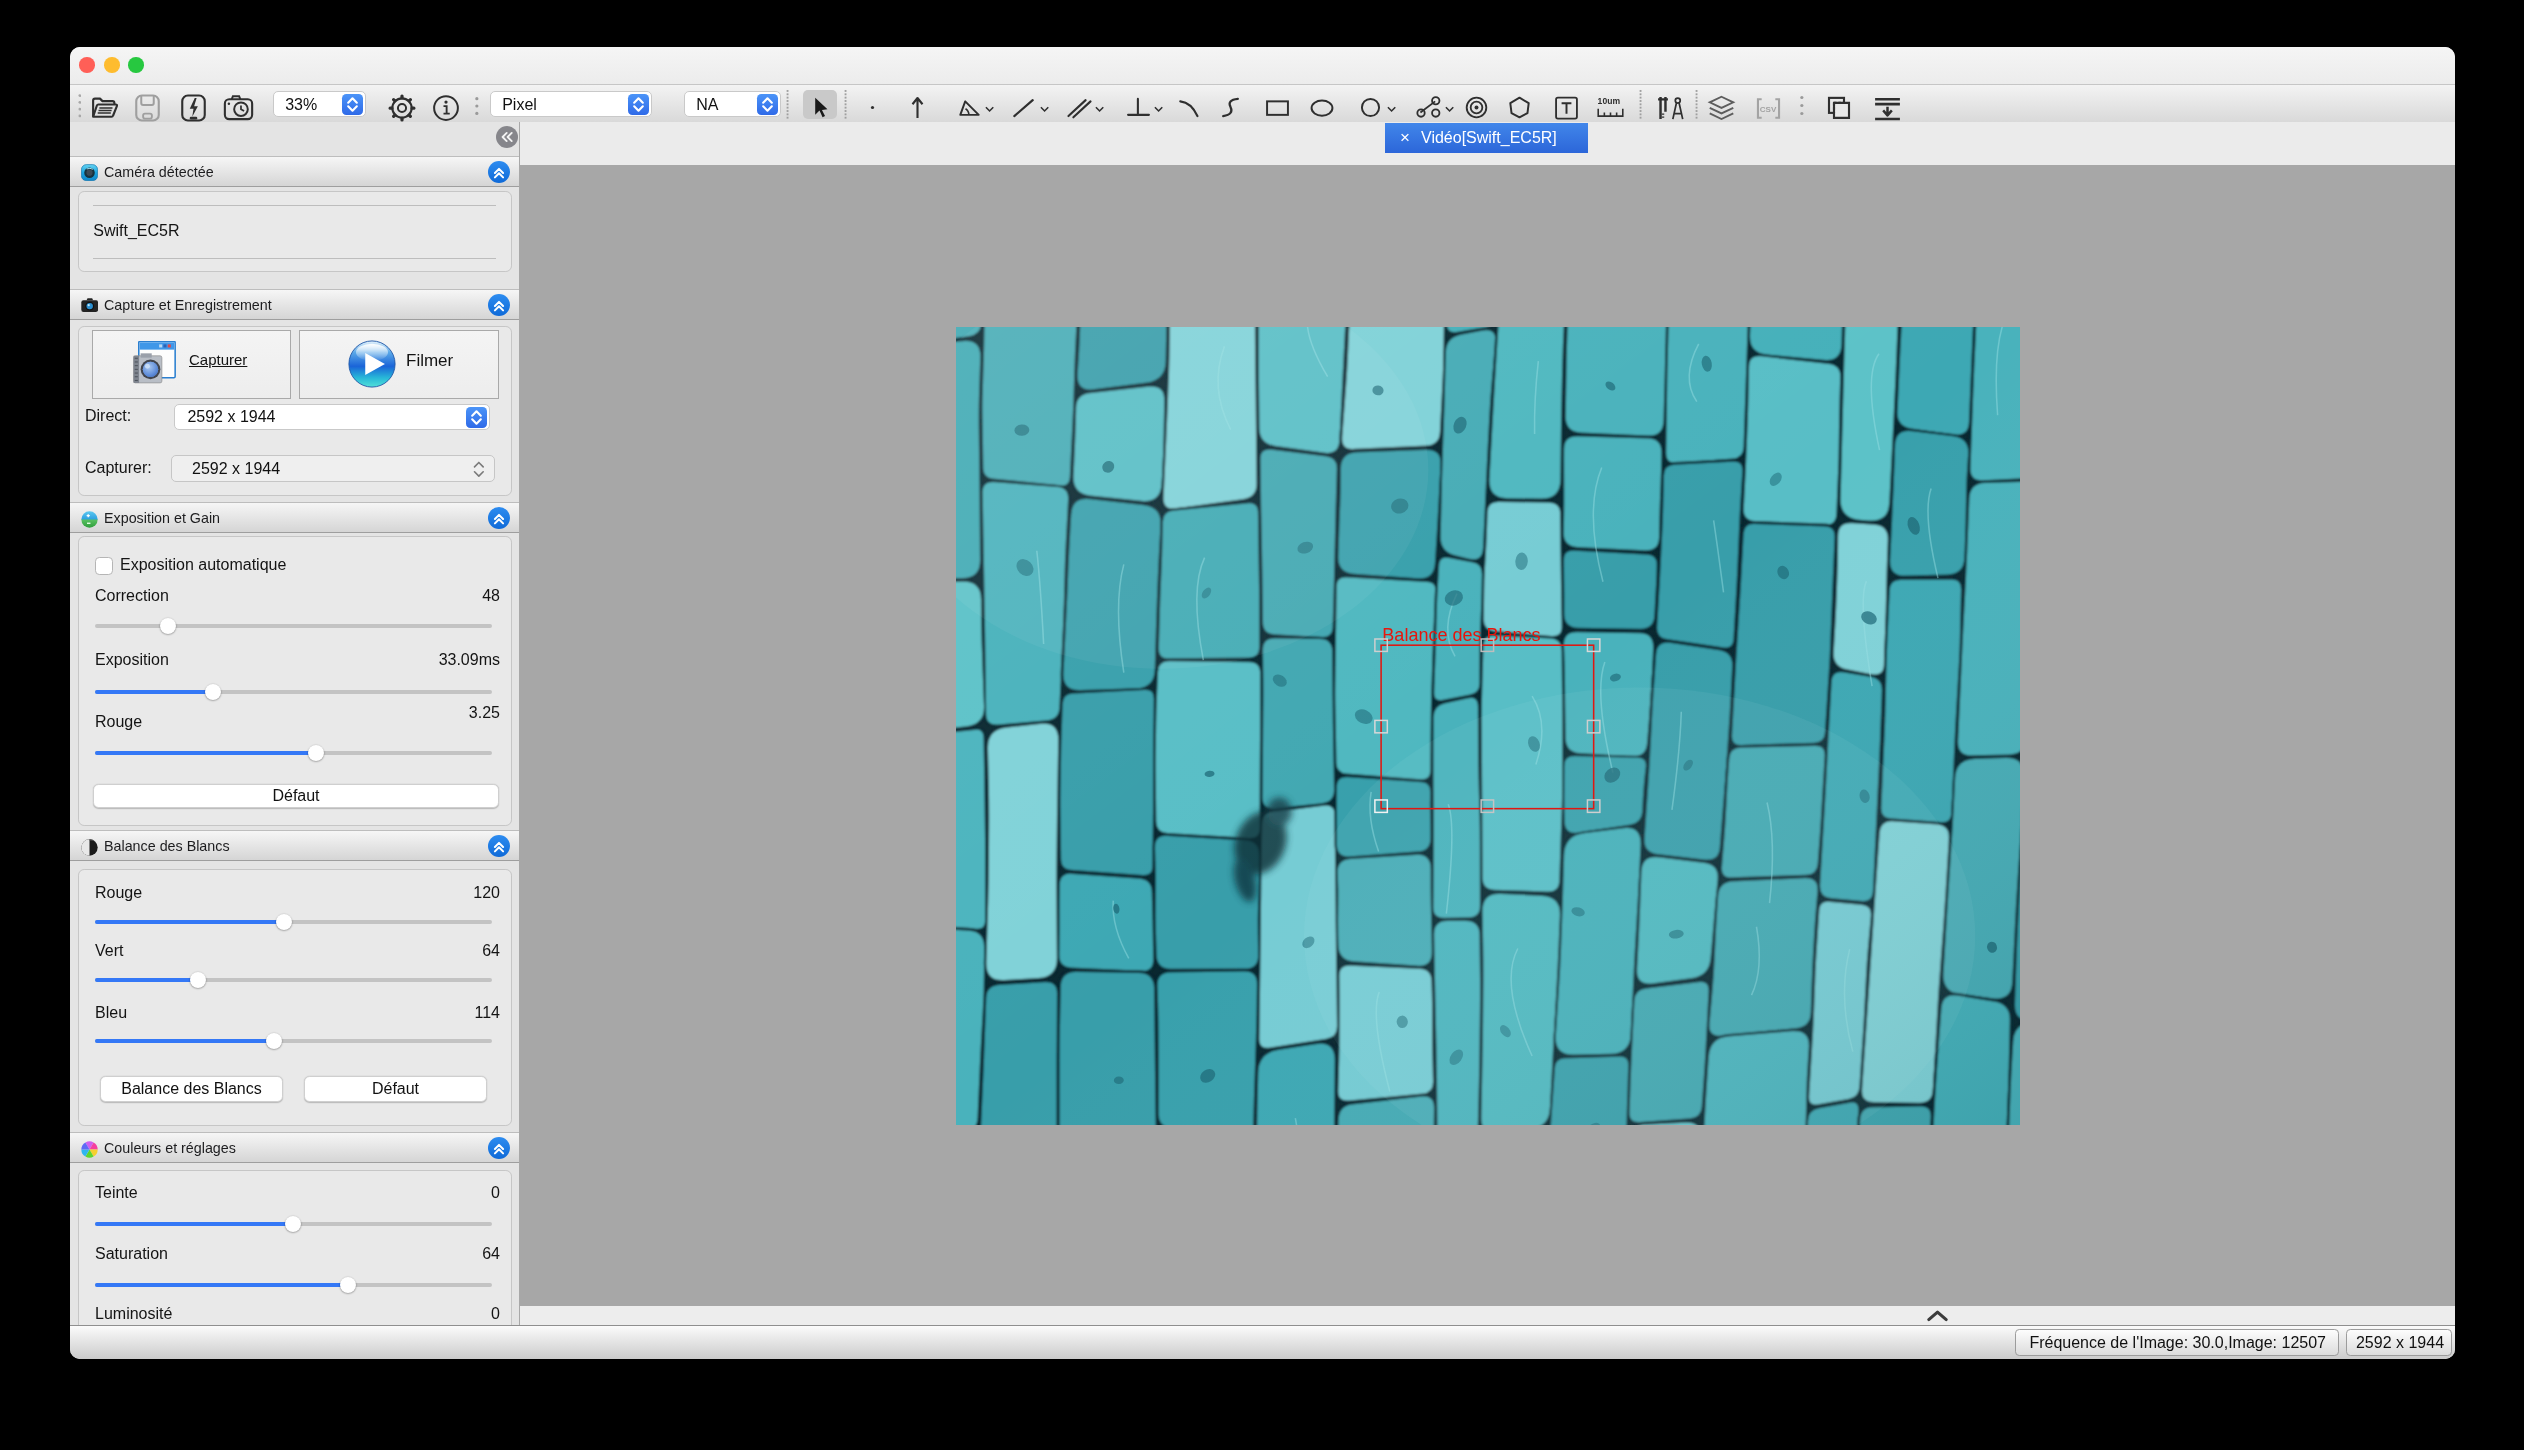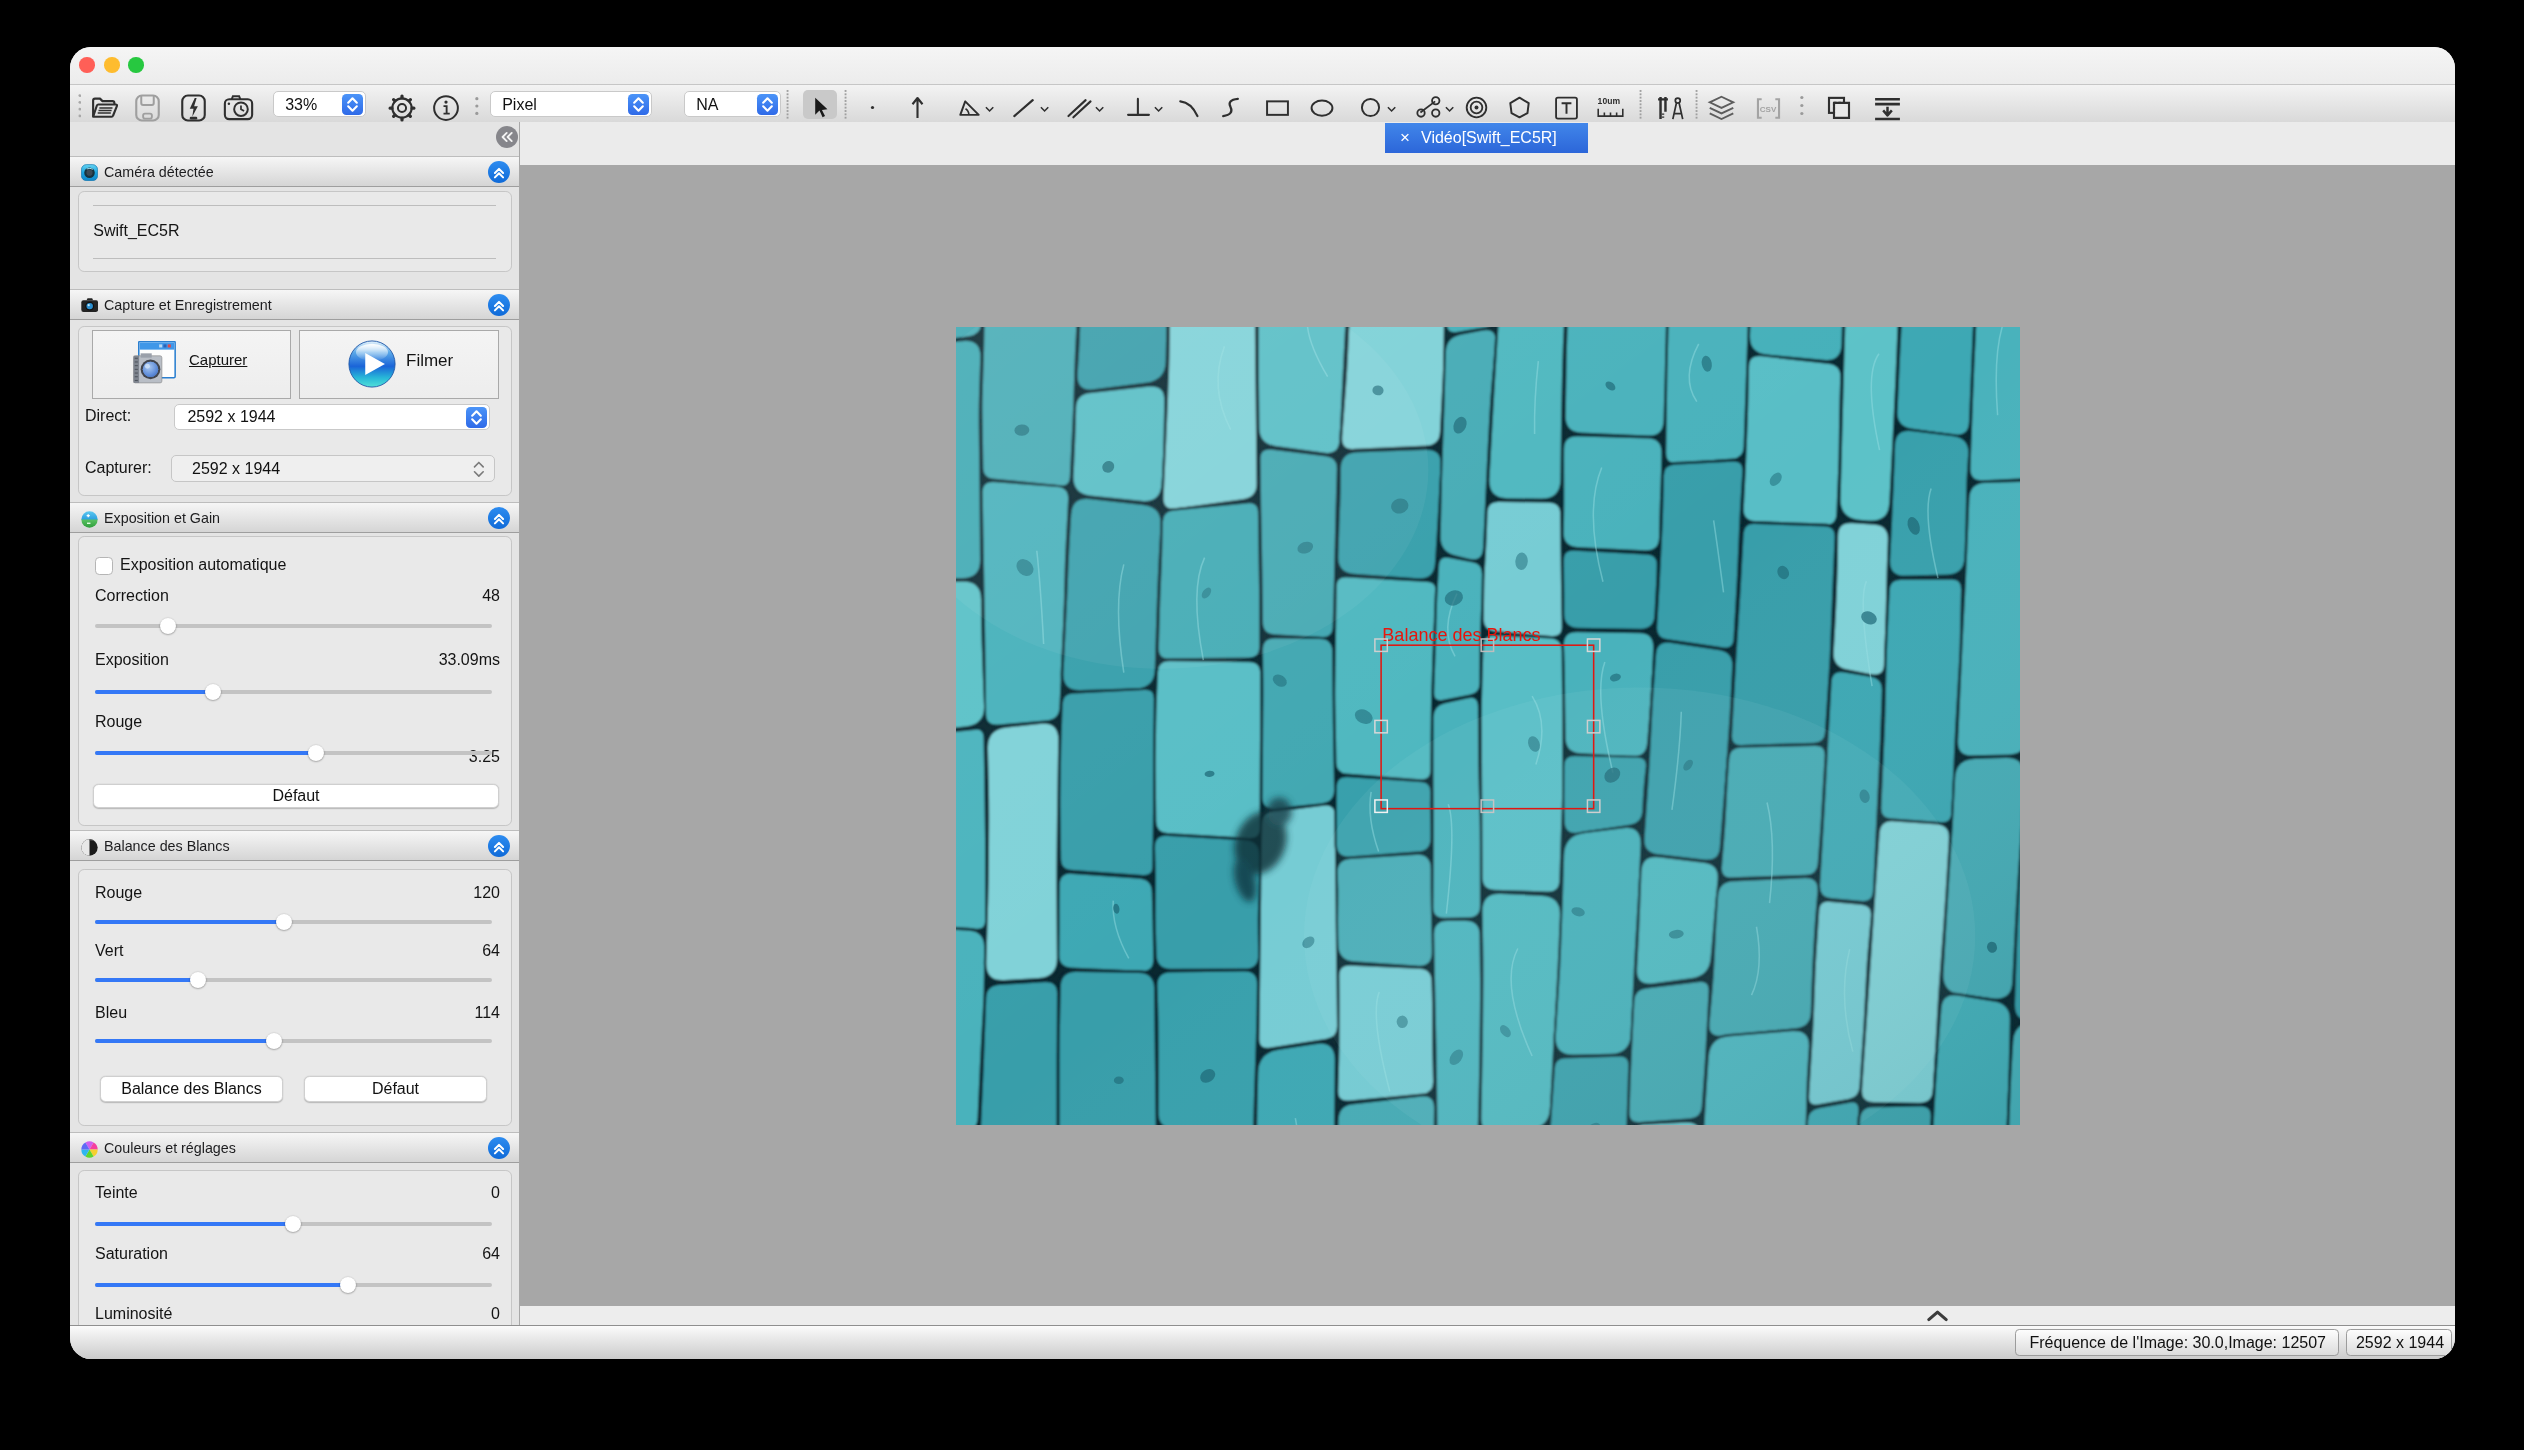--- a/index.html
+++ b/index.html
@@ -1,17 +1,17 @@
 <!DOCTYPE html>
 <html style="font-size:10px"><head>
 <meta charset="utf-8">
 <style>
 html,body{margin:0;padding:0;background:#000;}
 body{width:2525px;height:1450px;position:relative;font-family:"Liberation Sans",sans-serif;overflow:hidden;}
-#win{position:absolute;left:70px;top:47px;width:2385px;height:1312px;background:#ececec;border-radius:21px;overflow:hidden;}
+#win{position:absolute;left:70px;top:47px;width:2385px;height:1312px;background:#ececec;border-radius:10px;overflow:hidden;}
 .abs{position:absolute;}
 
 #titlebar{left:0;top:0;width:100%;height:37px;background:linear-gradient(#f5f5f5,#ececec);}
 .tl{width:15.5px;height:15.5px;border-radius:50%;top:10px;}
 
 #toolbar{left:0;top:37px;width:100%;height:39px;background:linear-gradient(#f3f3f3,#d9d9d9);border-top:0.6px solid #c6c6c6;border-bottom:1.2px solid #a5a5a5;box-sizing:border-box;}
 .tsel{position:absolute;height:26px;background:#fff;border:0.6px solid #c9c9c9;border-radius:5px;box-sizing:border-box;font-size:16px;color:#111;}
 .tsel .lbl{position:absolute;left:11.2px;top:3.7px;}
 .stepper{position:absolute;right:2.5px;top:1.9px;width:21px;height:21px;background:linear-gradient(#4b94f8,#2f6ae8);border-radius:4.3px;}
 
@@ -402,21 +402,21 @@
 <div class="track" style="top:502px;">
         <div class="thumb" style="left:65px;"></div>
       </div>
 <div class="abs lab" style="left:25px;top:529px;">Exposition</div>
 <div class="abs val" style="top:529px;">33.09ms</div>
 <div class="track" style="top:568px;">
         <div class="fill" style="width:118px;"></div>
         <div class="thumb" style="left:110px;"></div>
       </div>
 <div class="abs lab" style="left:25px;top:591px;">Rouge</div>
-<div class="abs val" style="top:626px;">3.25</div>
+<div class="abs val" style="top:582px;">3.25</div>
 <div class="track" style="top:629px;">
         <div class="fill" style="width:221px;"></div>
         <div class="thumb" style="left:213px;"></div>
       </div>
 <div class="btn" style="left:23px;top:662px;width:406px;height:23.6px;">
         <span style="position:absolute;left:0;right:0;top:1.9px;">Défaut</span>
       </div>
 <div class="phead" style="top:708px;">
         <svg class="abs" style="left:11.2px;top:7.5px;" width="17" height="17" viewBox="0 0 27 27">
           <circle cx="13.5" cy="13.5" r="13" fill="#1a1a1a"></circle>

